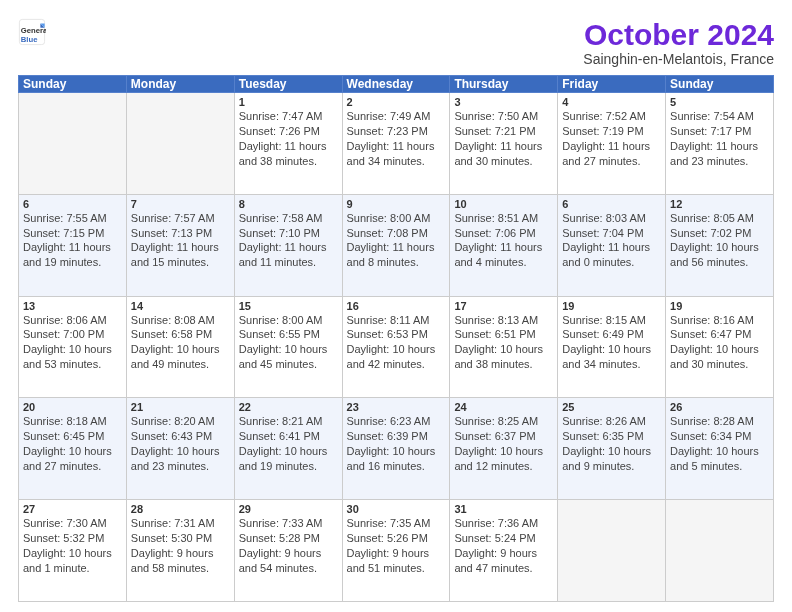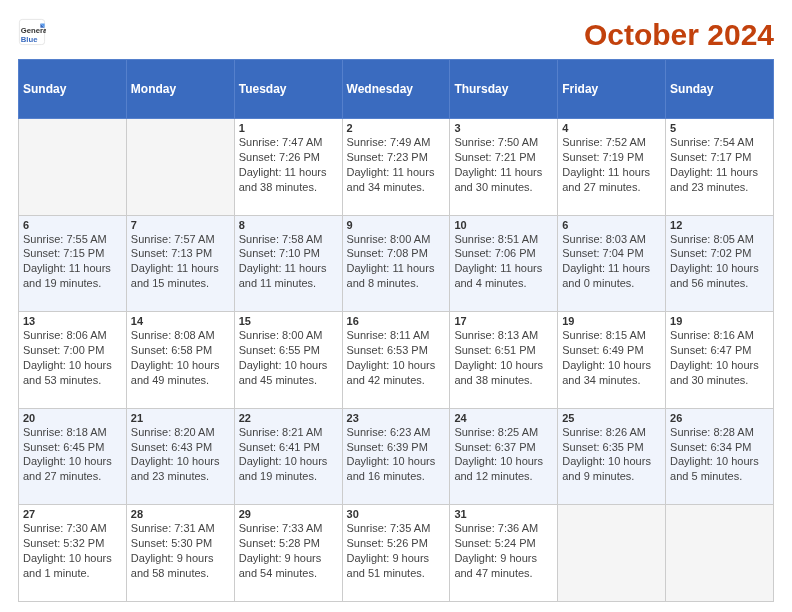--- a/index.html
+++ b/index.html
@@ -31,40 +31,40 @@
       width: 28px;
       height: 28px;
       margin-right: 4px;
     }
     .title-block {
       text-align: right;
     }
     .month-title {
       font-size: 30px;
       font-weight: bold;
-      color: #c2410c;
+      color: #6d28d9;
       line-height: 1.1;
     }
     .subtitle {
       font-size: 14px;
       color: #444;
     }
     .calendar {
       flex: 1;
       border: 1px solid #ccc;
       border-collapse: collapse;
       width: 100%;
       table-layout: fixed;
     }
     .calendar th {
       background-color: #3a6bbf;
       color: #fff;
       font-size: 12px;
       font-weight: bold;
-      padding: 22px 4px;
+      padding: 1px 4px;
       text-align: left;
       border: 1px solid #5580cc;
     }
     .calendar td {
       border: 1px solid #ccc;
       vertical-align: top;
       padding: 3px 4px;
       font-size: 9.5px;
       color: #333;
       background: #fff;
@@ -102,20 +102,21 @@
       <svg class="logo-icon" viewBox="0 0 40 40">
         <rect x="2" y="2" width="36" height="36" rx="4" fill="#fff" stroke="#ddd" stroke-width="1"></rect>
         <text x="4" y="22" font-size="11" font-weight="bold" fill="#333" font-family="Arial">General</text>
         <text x="4" y="34" font-size="11" font-weight="bold" fill="#3a6bbf" font-family="Arial">Blue</text>
         <polygon points="32,8 38,14 32,14" fill="#3a6bbf"></polygon>
         <polygon points="32,8 38,8 38,14" fill="#5599ee"></polygon>
       </svg>
     </div>
     <div class="title-block">
       <div class="month-title">October 2024</div>
+      <div class="subtitle">Sainghin-en-Melantois, France</div>
     </div>
   </div>
 
   <table class="calendar">
     <thead>
       <tr>
         <th>Sunday</th>
         <th>Monday</th>
         <th>Tuesday</th>
         <th>Wednesday</th>

